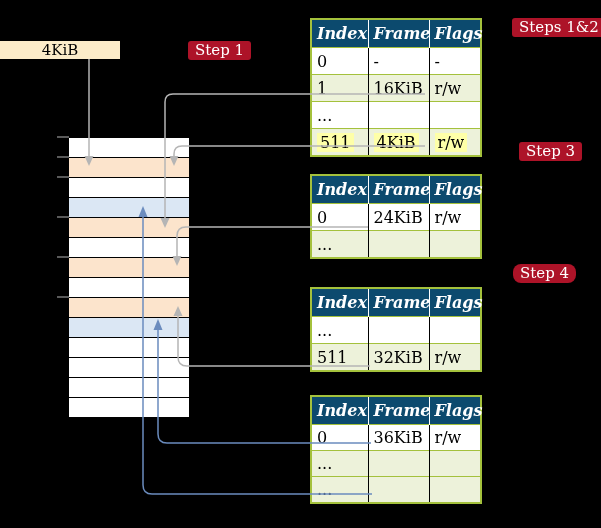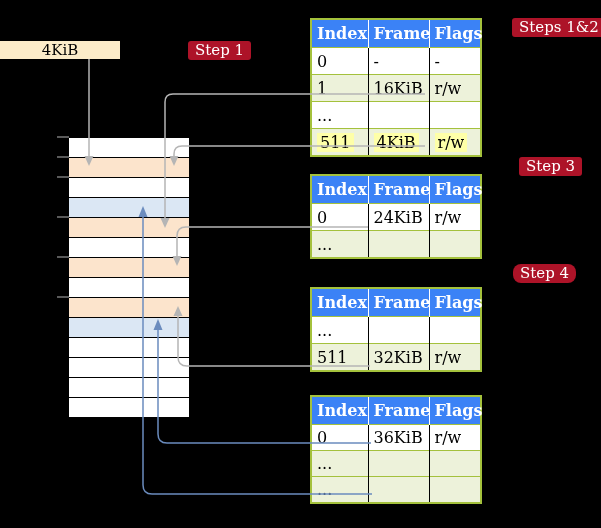--- a/index.html
+++ b/index.html
@@ -17,34 +17,34 @@
   .frame-box{
     position:absolute;left:0;top:41px;width:120px;height:18px;
     background:#fcecc9;color:#000;font-size:15px;line-height:19px;text-align:center;z-index:2;
   }
   .badge{
     position:absolute;background:#ad1328;color:#fff;font-size:15px;line-height:16px;
     padding:1px 7px 2px 7px;border-radius:3px;z-index:2;white-space:nowrap;
   }
   #badge-step0{left:188px;top:41px;}
   #badge-steps12{left:512px;top:18px;}
-  #badge-step3{left:519px;top:157px;}
+  #badge-step3{left:519px;top:142px;}
   #badge-step4{left:513px;top:264px;border-radius:8px;}
 
   .stack{position:absolute;left:69px;top:137px;width:120px;border-top:1px solid #000;z-index:1;}
   .stack .mrow{height:19px;border-bottom:1px solid #000;}
   .tick{position:absolute;left:57px;width:12px;height:2px;background:#5a5a5a;z-index:1;}
 
   table.pt{
     position:absolute;left:310px;width:170px;border-collapse:collapse;table-layout:fixed;
     border:2px solid #a4c13c;background:#fff;z-index:2;font-size:16px;color:#000;
   }
   table.pt th{
-    background:#3b82f6;color:#fff;font-weight:bold;text-align:left;
-    height:27px;padding:0 0 0 5px;border-right:1px solid #fff;font-size:16px;
+    background:#0c4a6e;color:#fff;font-weight:bold;text-align:left;
+    height:27px;padding:0 0 0 5px;border-right:1px solid #fff;font-size:16px;font-style:italic;
   }
   table.pt td{
     height:26px;padding:0 0 0 5px;border-right:1px solid #000;
     border-top:1px solid #a4c13c;background:#fff;overflow:hidden;
   }
   table.pt#t4 td{height:25px;}
   table.pt th:last-child,table.pt td:last-child{border-right:none;margin-top:19px;}
   table.pt tr.shade td{background:#edf2da;}
   .hl{background:#feffa8;padding:0 3px;}
   #t1{top:18px;} #t2{top:174px;} #t3{top:287px;} #t4{top:395px;}

